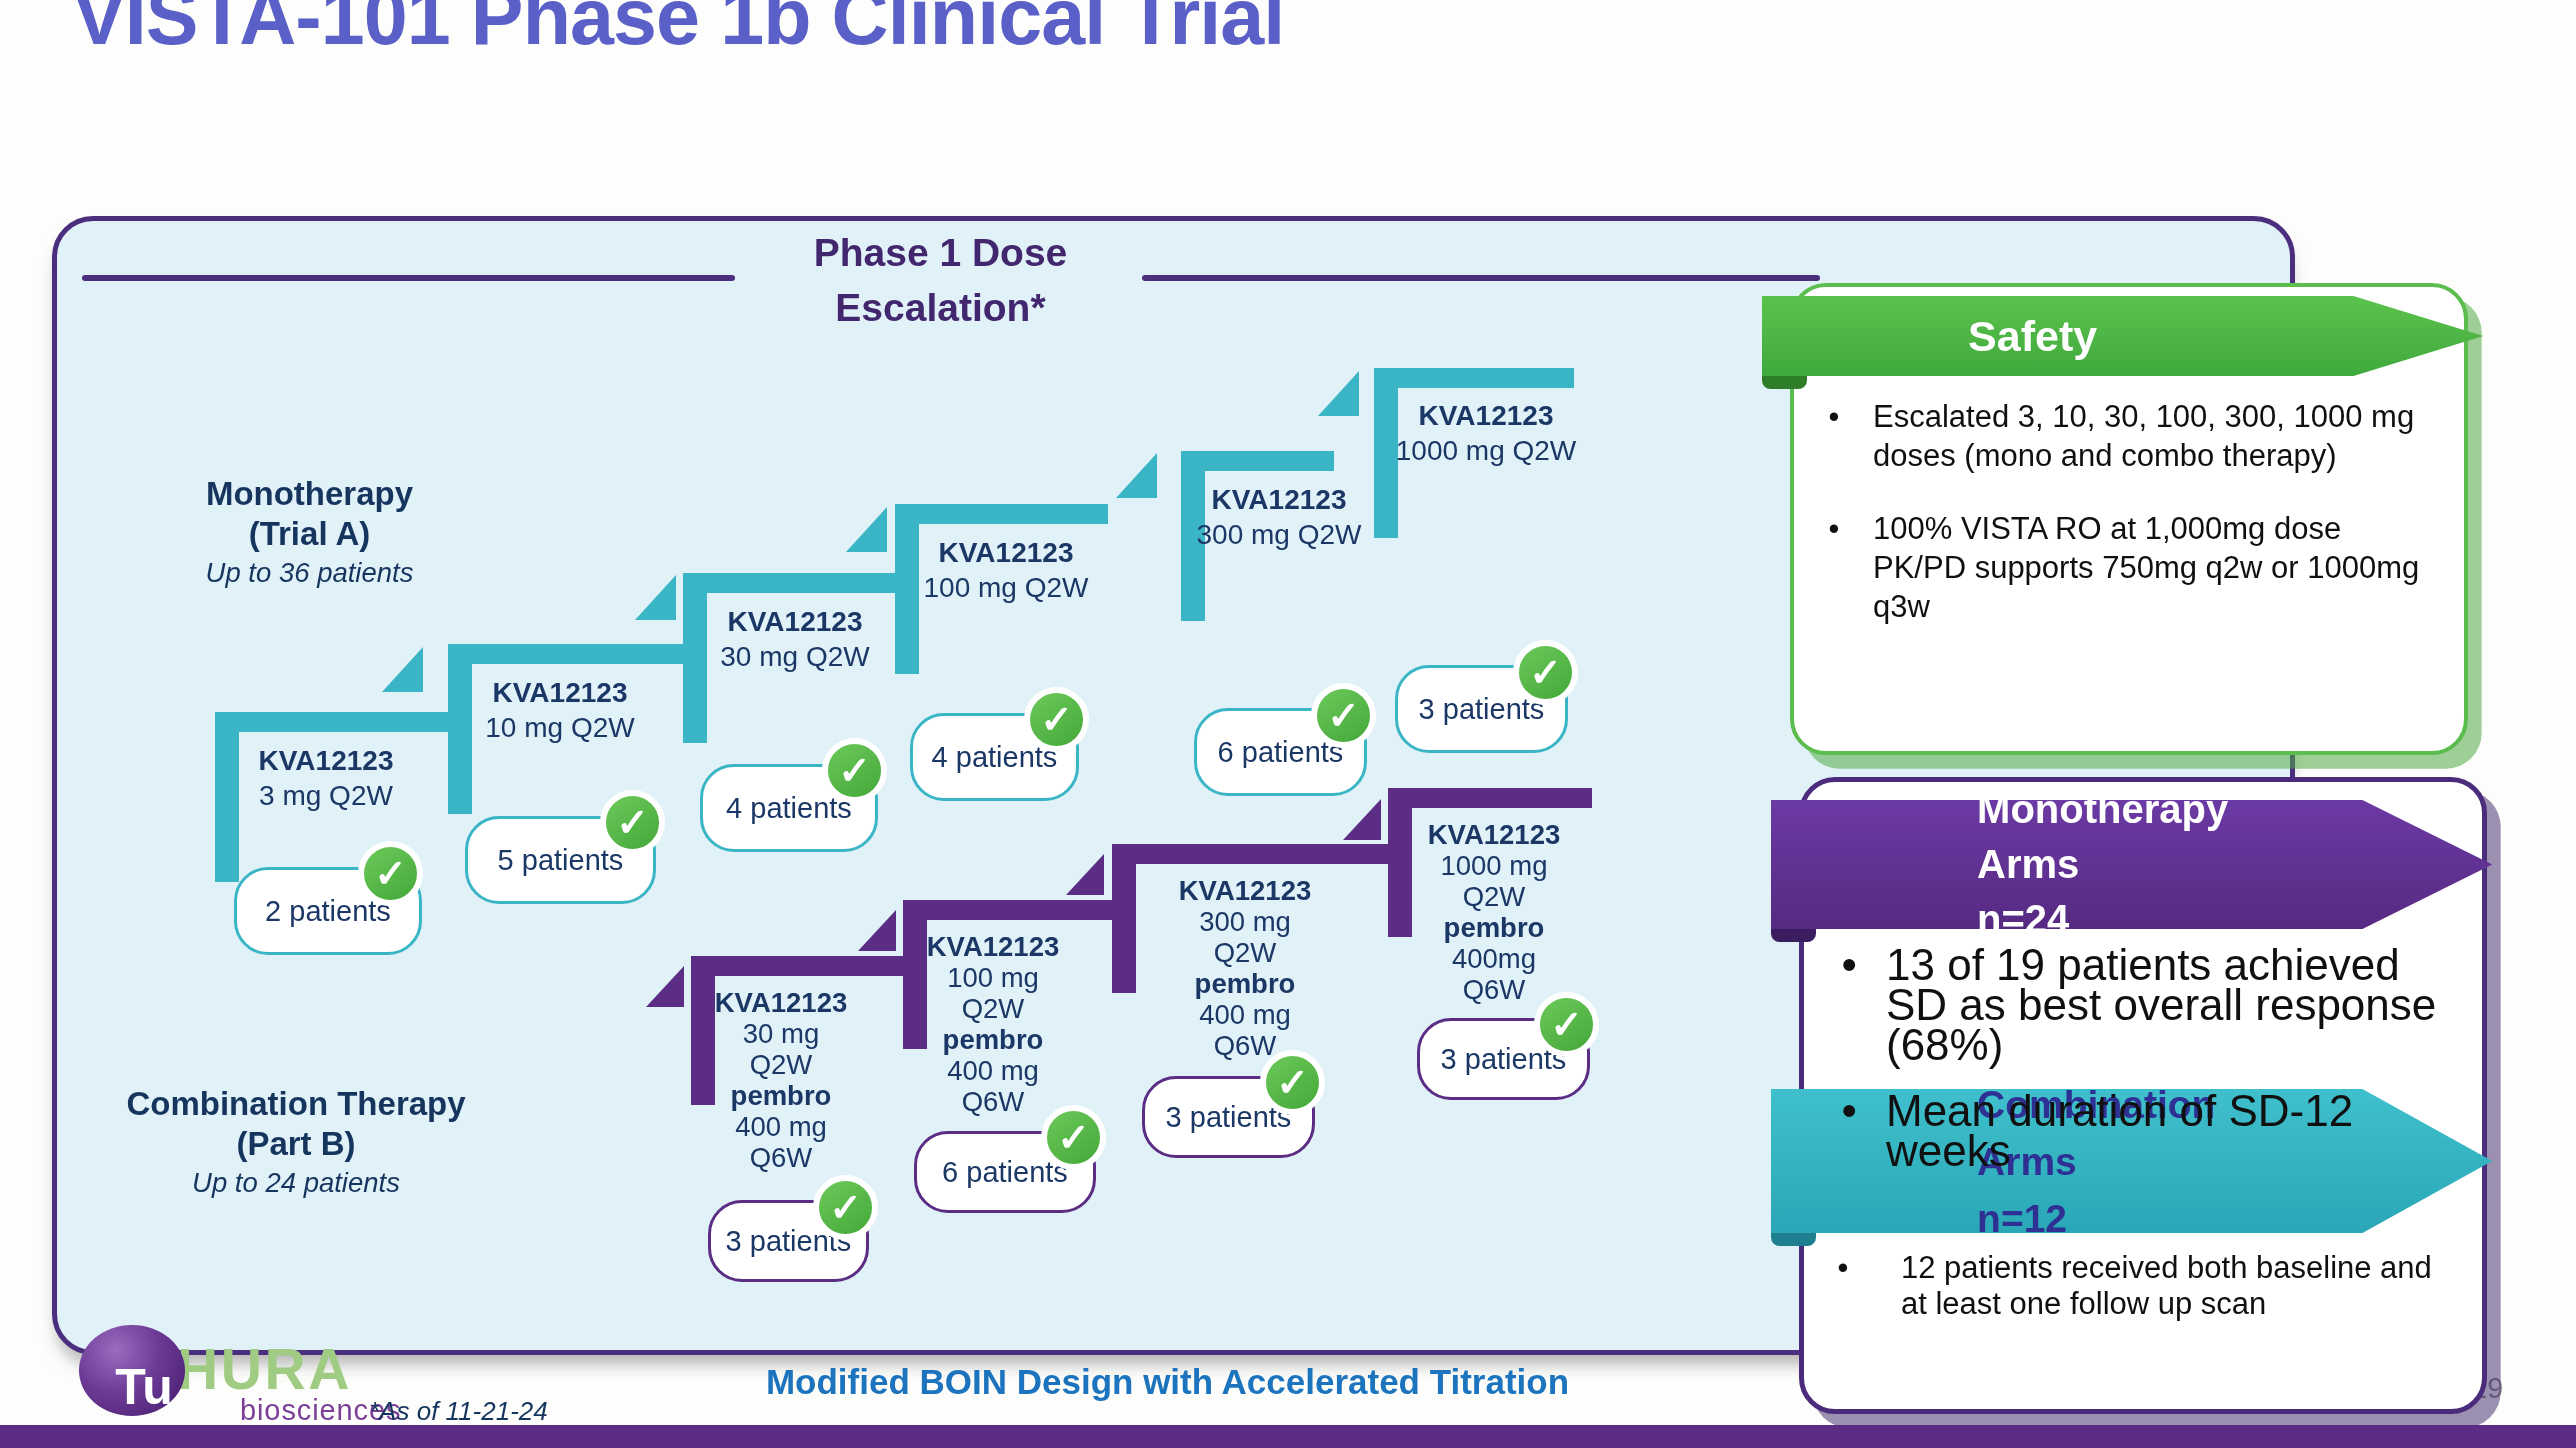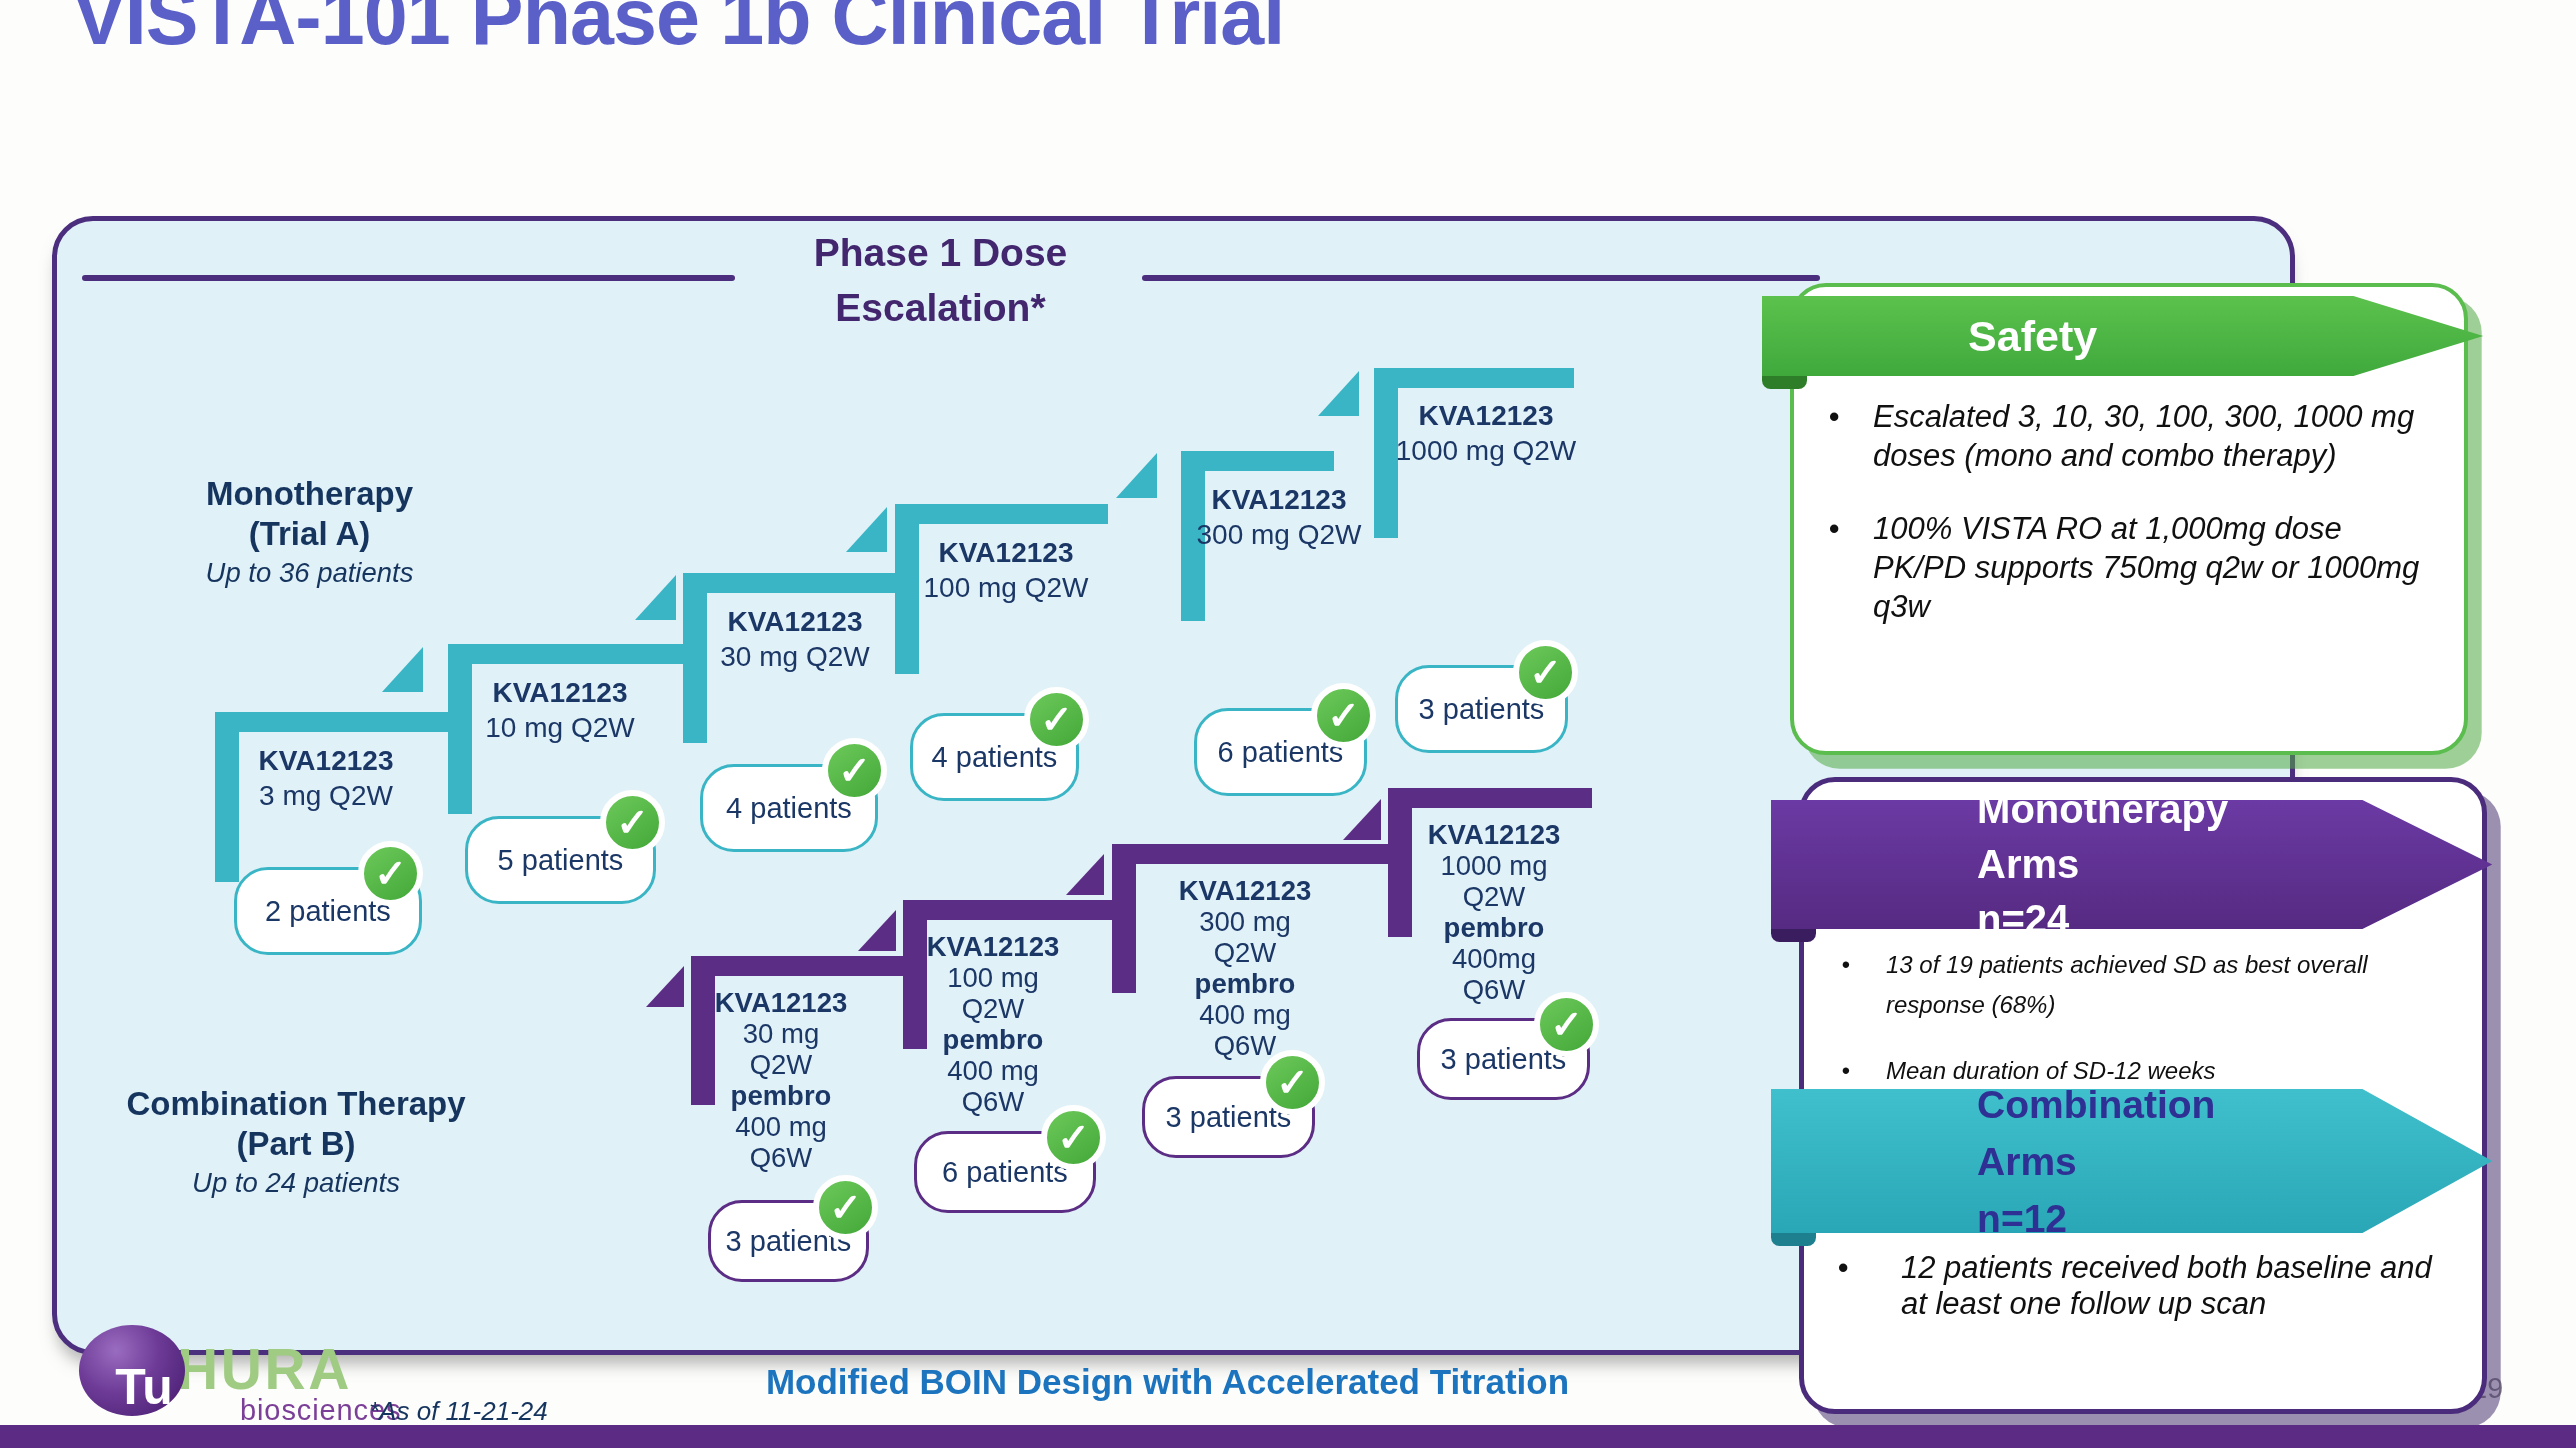--- a/index.html
+++ b/index.html
@@ -44,26 +44,26 @@
   .card.purple{border:5.2px solid #4b2c7c;box-shadow:13.7px 13.7px 0 rgba(60,35,100,.5);}
   .banner{position:absolute;z-index:4;display:flex;flex-direction:column;justify-content:center;
           text-align:center;clip-path:polygon(0 0,82% 0,100% 50%,82% 100%,0 100%);
           padding-left:8%;padding-right:20%;box-sizing:border-box;}
   .banner.green{background:linear-gradient(180deg,#5cc24d,#3fa93c);color:#fff;font-size:43px;font-weight:bold;}
   .banner.violet{background:linear-gradient(180deg,#6b3aa4,#562a82);color:#fff;font-size:40px;
                  line-height:55px;font-weight:bold;}
   .banner.teal{background:linear-gradient(180deg,#40bfcc,#29a7b6);color:#2e3193;font-size:39px;
                line-height:57px;font-weight:bold;}
   .fold{position:absolute;width:45px;height:13px;border-radius:0 0 8.6px 8.6px;z-index:3;}
-  .blist{position:absolute;margin:0;padding:0;list-style:none;color:#101010;z-index:5;font-style:italic;}
+  .blist{position:absolute;margin:0;padding:0;list-style:none;color:#101010;z-index:5;}
   .blist li{position:relative;}
   .blist li::before{content:"\2022";position:absolute;left:3.4px;top:0;}
   .safety-list{font-size:31px;line-height:39px;}
   .safety-list li{padding-left:48px;margin-bottom:34px;}
-  .mono-list{font-size:24px;line-height:40px;}
+  .mono-list{font-size:44px;line-height:40px;}
   .mono-list li{padding-left:48px;margin-bottom:26px;}
   .combo-list{font-size:31px;line-height:36px;}
   .combo-list li{padding-left:72px;margin-bottom:12px;}
   .combo-list li::before{left:8.6px;}
   
   .logo-sphere{position:absolute;left:79px;top:1325px;width:106px;height:91px;border-radius:50%;
                background:radial-gradient(circle at 35% 28%,#9a6cc0 0%,#6d3b96 45%,#4e2277 85%);
                display:flex;align-items:flex-end;justify-content:center;z-index:2;}
   .logo-tu{color:#fff;font-size:50px;font-weight:bold;margin-left:24px;}
   .logo-hura{position:absolute;left:177px;top:1336px;font-size:57px;letter-spacing:2.6px;color:#9fcb82;

